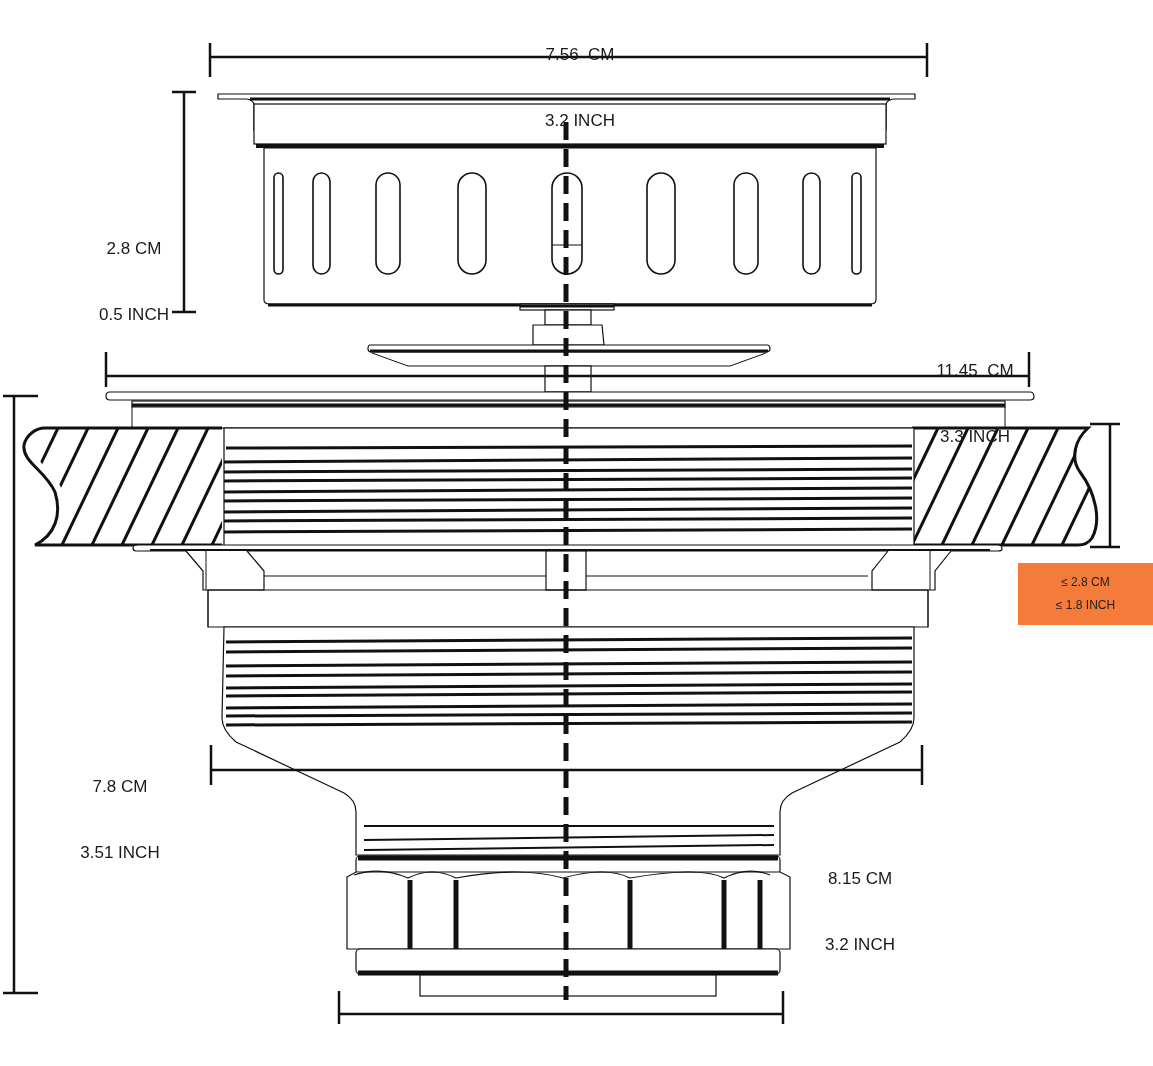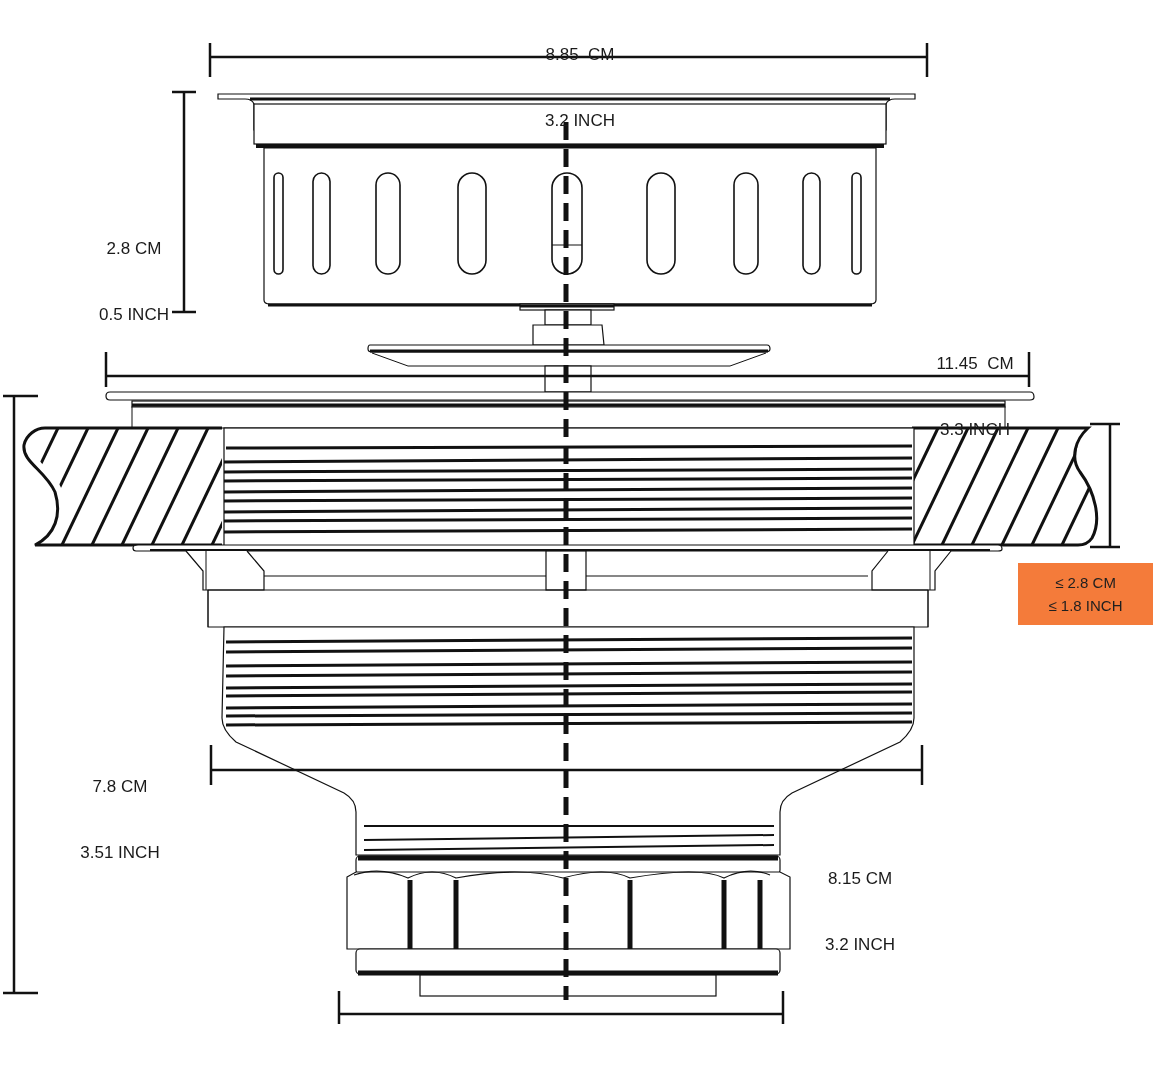--- a/index.html
+++ b/index.html
@@ -27,34 +27,34 @@
       font-family: "Liberation Sans", sans-serif;
       font-size: 17px;
       line-height: 22px;
       text-align: center;
       color: #1a1a1a;
       white-space: pre;
     }
     .label span { display: block; }
     .label-top { left: 470px; top: 0px; width: 220px; }
     .label-basket-h { left: 64px; top: 194px; width: 140px; }
-    .label-flange { left: 900px; top: 309px; width: 150px; }
+    .label-flange { left: 900px; top: 316px; width: 150px; }
     .label-body-h { left: 40px; top: 732px; width: 160px; }
     .label-body-w { left: 780px; top: 824px; width: 160px; }
     .label-nut { left: 480px; top: 1021px; width: 200px; }
     .badge {
       position: absolute;
       left: 1018px;
       top: 563px;
       width: 135px;
       height: 62px;
       background: #f47b3a;
       color: #1f1f1f;
       font-family: "Liberation Sans", sans-serif;
-      font-size: 15px;
+      font-size: 12px;
       line-height: 23px;
       text-align: center;
       display: flex;
       flex-direction: column;
       justify-content: center;
     }
   </style>
 </head>
 <body>
 
@@ -243,21 +243,21 @@
   <g stroke="#111" stroke-width="2.5" fill="none">
     <line x1="339" y1="1014" x2="783" y2="1014"></line>
     <line x1="339" y1="991" x2="339" y2="1024"></line>
     <line x1="783" y1="991" x2="783" y2="1024"></line>
   </g>
 
   <line x1="566" y1="122" x2="566" y2="1000" stroke="#111" stroke-width="5" stroke-dasharray="18,9"></line>
 </svg>
 
 <div class="label label-top">
-  <span>8.85  CM</span>
+  <span>7.56  CM</span>
   <span>3.2 INCH</span>
 </div>
 
 <div class="label label-basket-h">
   <span>2.8 CM</span>
   <span>0.5 INCH</span>
 </div>
 
 <div class="label label-flange">
   <span>11.45  CM</span>

